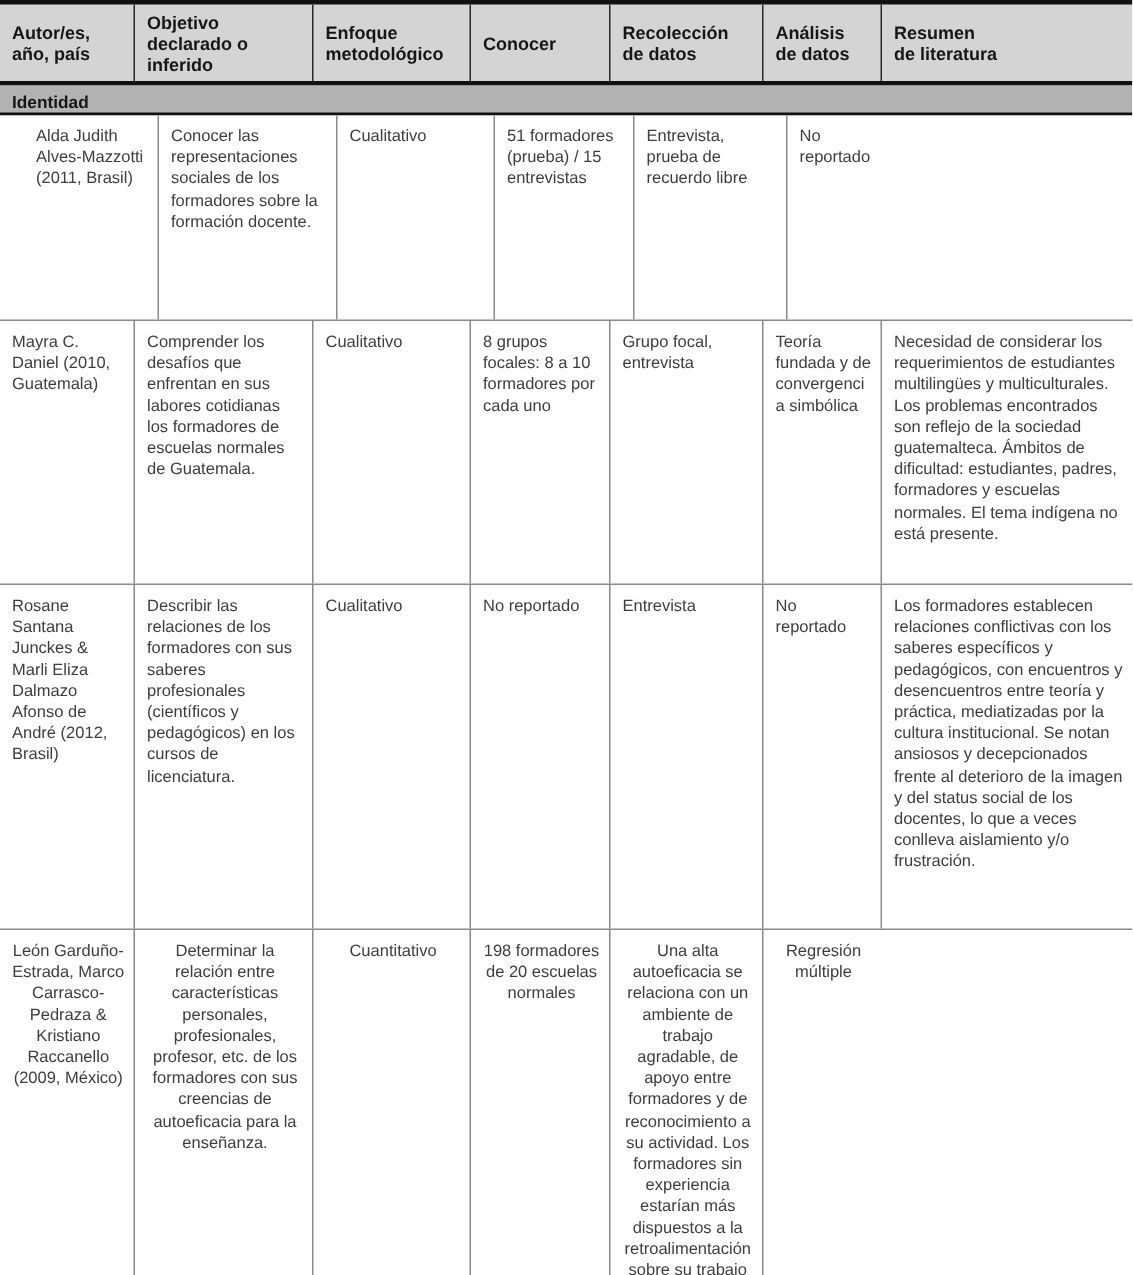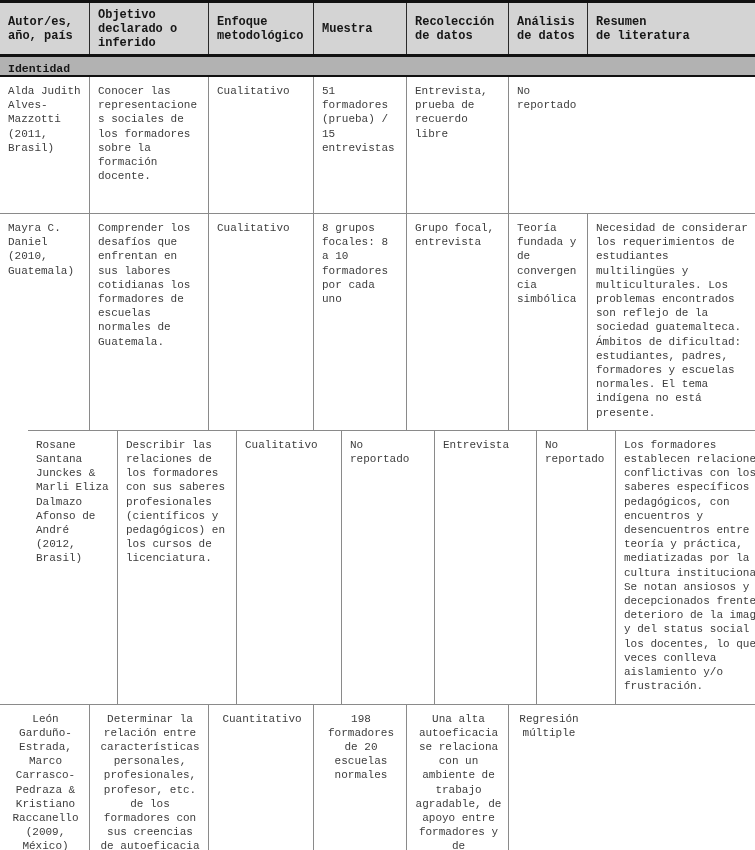--- a/index.html
+++ b/index.html
@@ -10,21 +10,21 @@
     --text-body:#3d3d3d;
     --text-head:#161616;
   }
   *{box-sizing:border-box;margin:0;padding:0;}
   html,body{background:#ffffff;}
   body{
     width:755px;height:850px;
     font-family:"Liberation Sans","DejaVu Sans",sans-serif;
     color:var(--text-body);
   }
-  .page{width:755px;height:850px;background:#ffffff;overflow:hidden;font-family:Liberation Mono, monospace;}
+  .page{width:755px;height:850px;background:#ffffff;overflow:hidden;}
   .grid-row{
     display:grid;
     grid-template-columns:89px 119px 105px 93px 102px 79px 168px;
   }
   
   .thead{
     background:var(--header-bg);
     border-top:3px solid var(--border-dark);
     border-bottom:3px solid var(--border-dark);
     height:57px;
@@ -43,23 +43,23 @@
     border-bottom:2px solid var(--border-dark);
     height:20px;
     display:flex;align-items:flex-end;
     padding-left:8px;
     font-size:11.5px;font-weight:bold;color:var(--text-head);
   }
   
   .tbody{border-bottom:2px solid #222222;}
   .trow{background:#ffffff;}
   .trow + .trow{border-top:1px solid var(--border-gray);}
-  .trow:nth-child(1){min-height:136px;}
+  .trow:nth-child(1){min-height:136px;padding-left:16px;}
   .trow:nth-child(2){min-height:176px;}
-  .trow:nth-child(3){min-height:230px;margin-left:28px;}
+  .trow:nth-child(3){min-height:230px;}
   .trow:nth-child(4){min-height:196px;text-align:center;}
   .cell{
     padding:7px 6px 10px 8px;
     font-size:11px;line-height:14.2px;
     color:var(--text-body);
     overflow-wrap:break-word;
   }
   .cell + .cell{border-left:1px solid var(--border-gray);}
   
   .continua{
@@ -78,21 +78,21 @@
   <div class="review-table">
 
     <div class="thead grid-row">
       <div class="th">Autor/es,
 año, país</div>
       <div class="th">Objetivo
 declarado o
 inferido</div>
       <div class="th">Enfoque
 metodológico</div>
-      <div class="th">Muestra</div>
+      <div class="th">Conocer</div>
       <div class="th">Recolección
 de datos</div>
       <div class="th">Análisis
 de datos</div>
       <div class="th">Resumen
 de literatura</div>
     </div>
 
     <div class="section-row">
       <span>Identidad</span>

